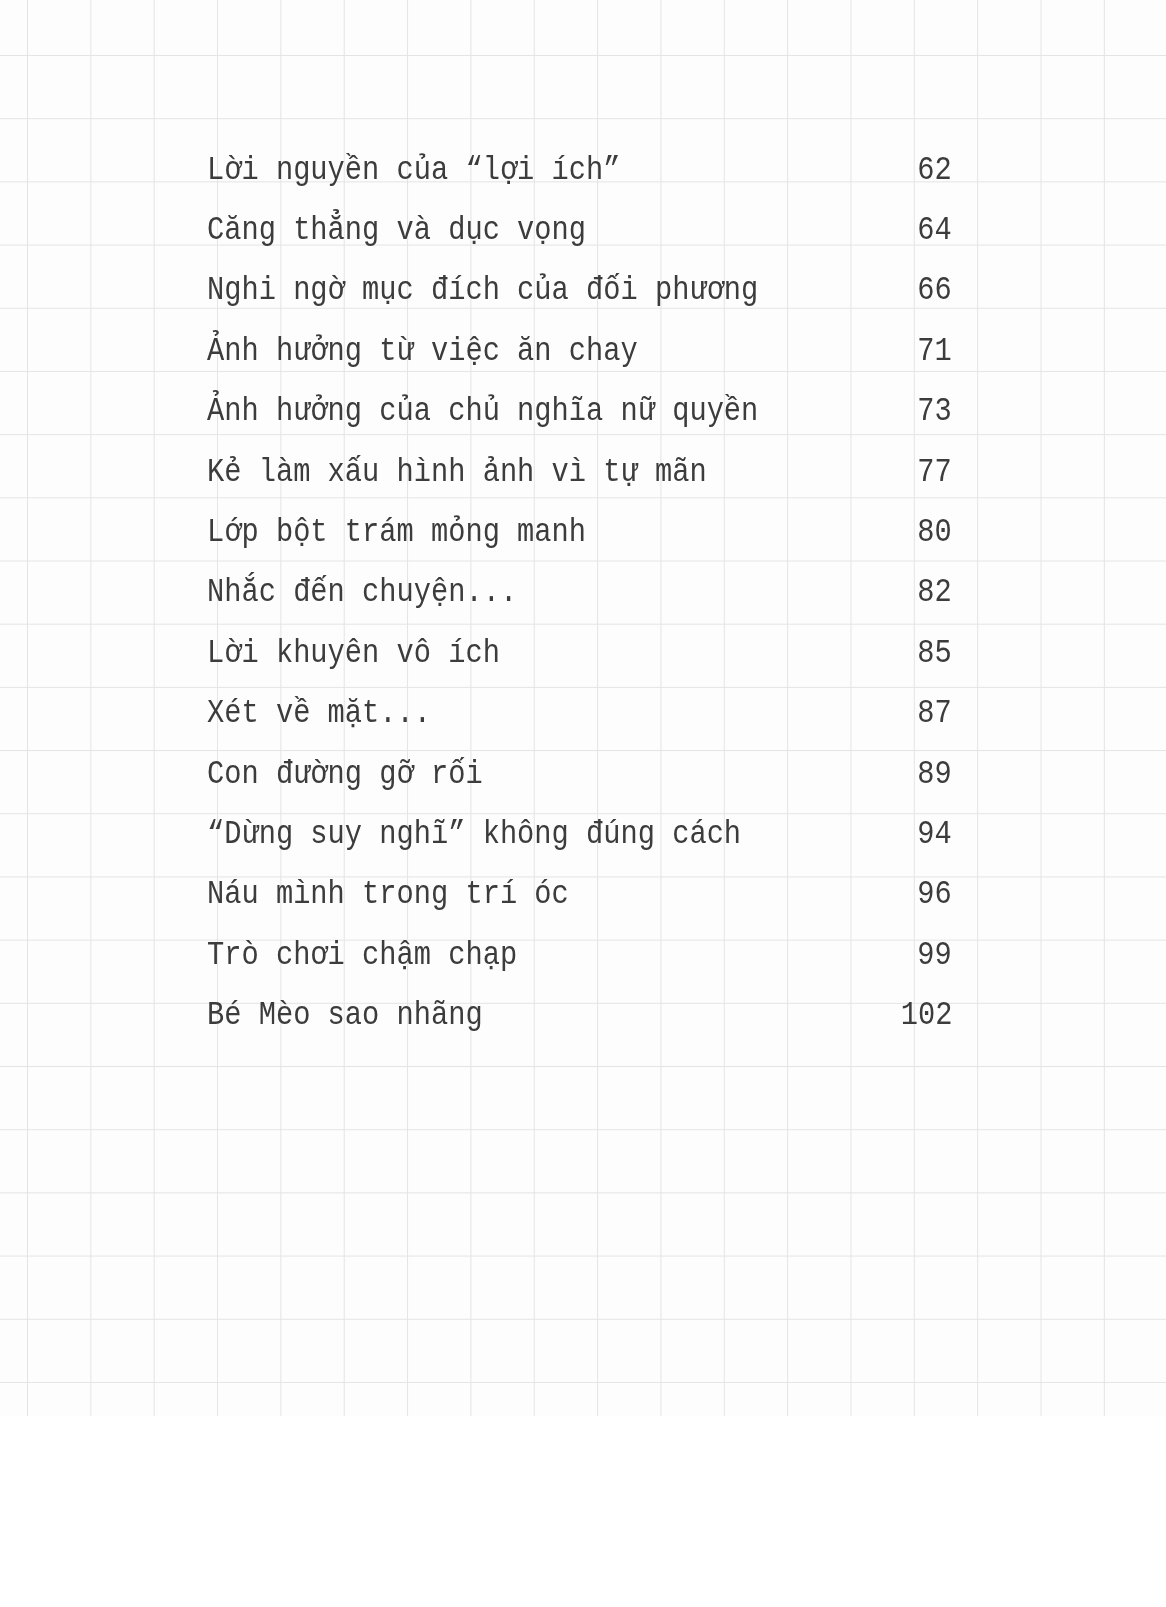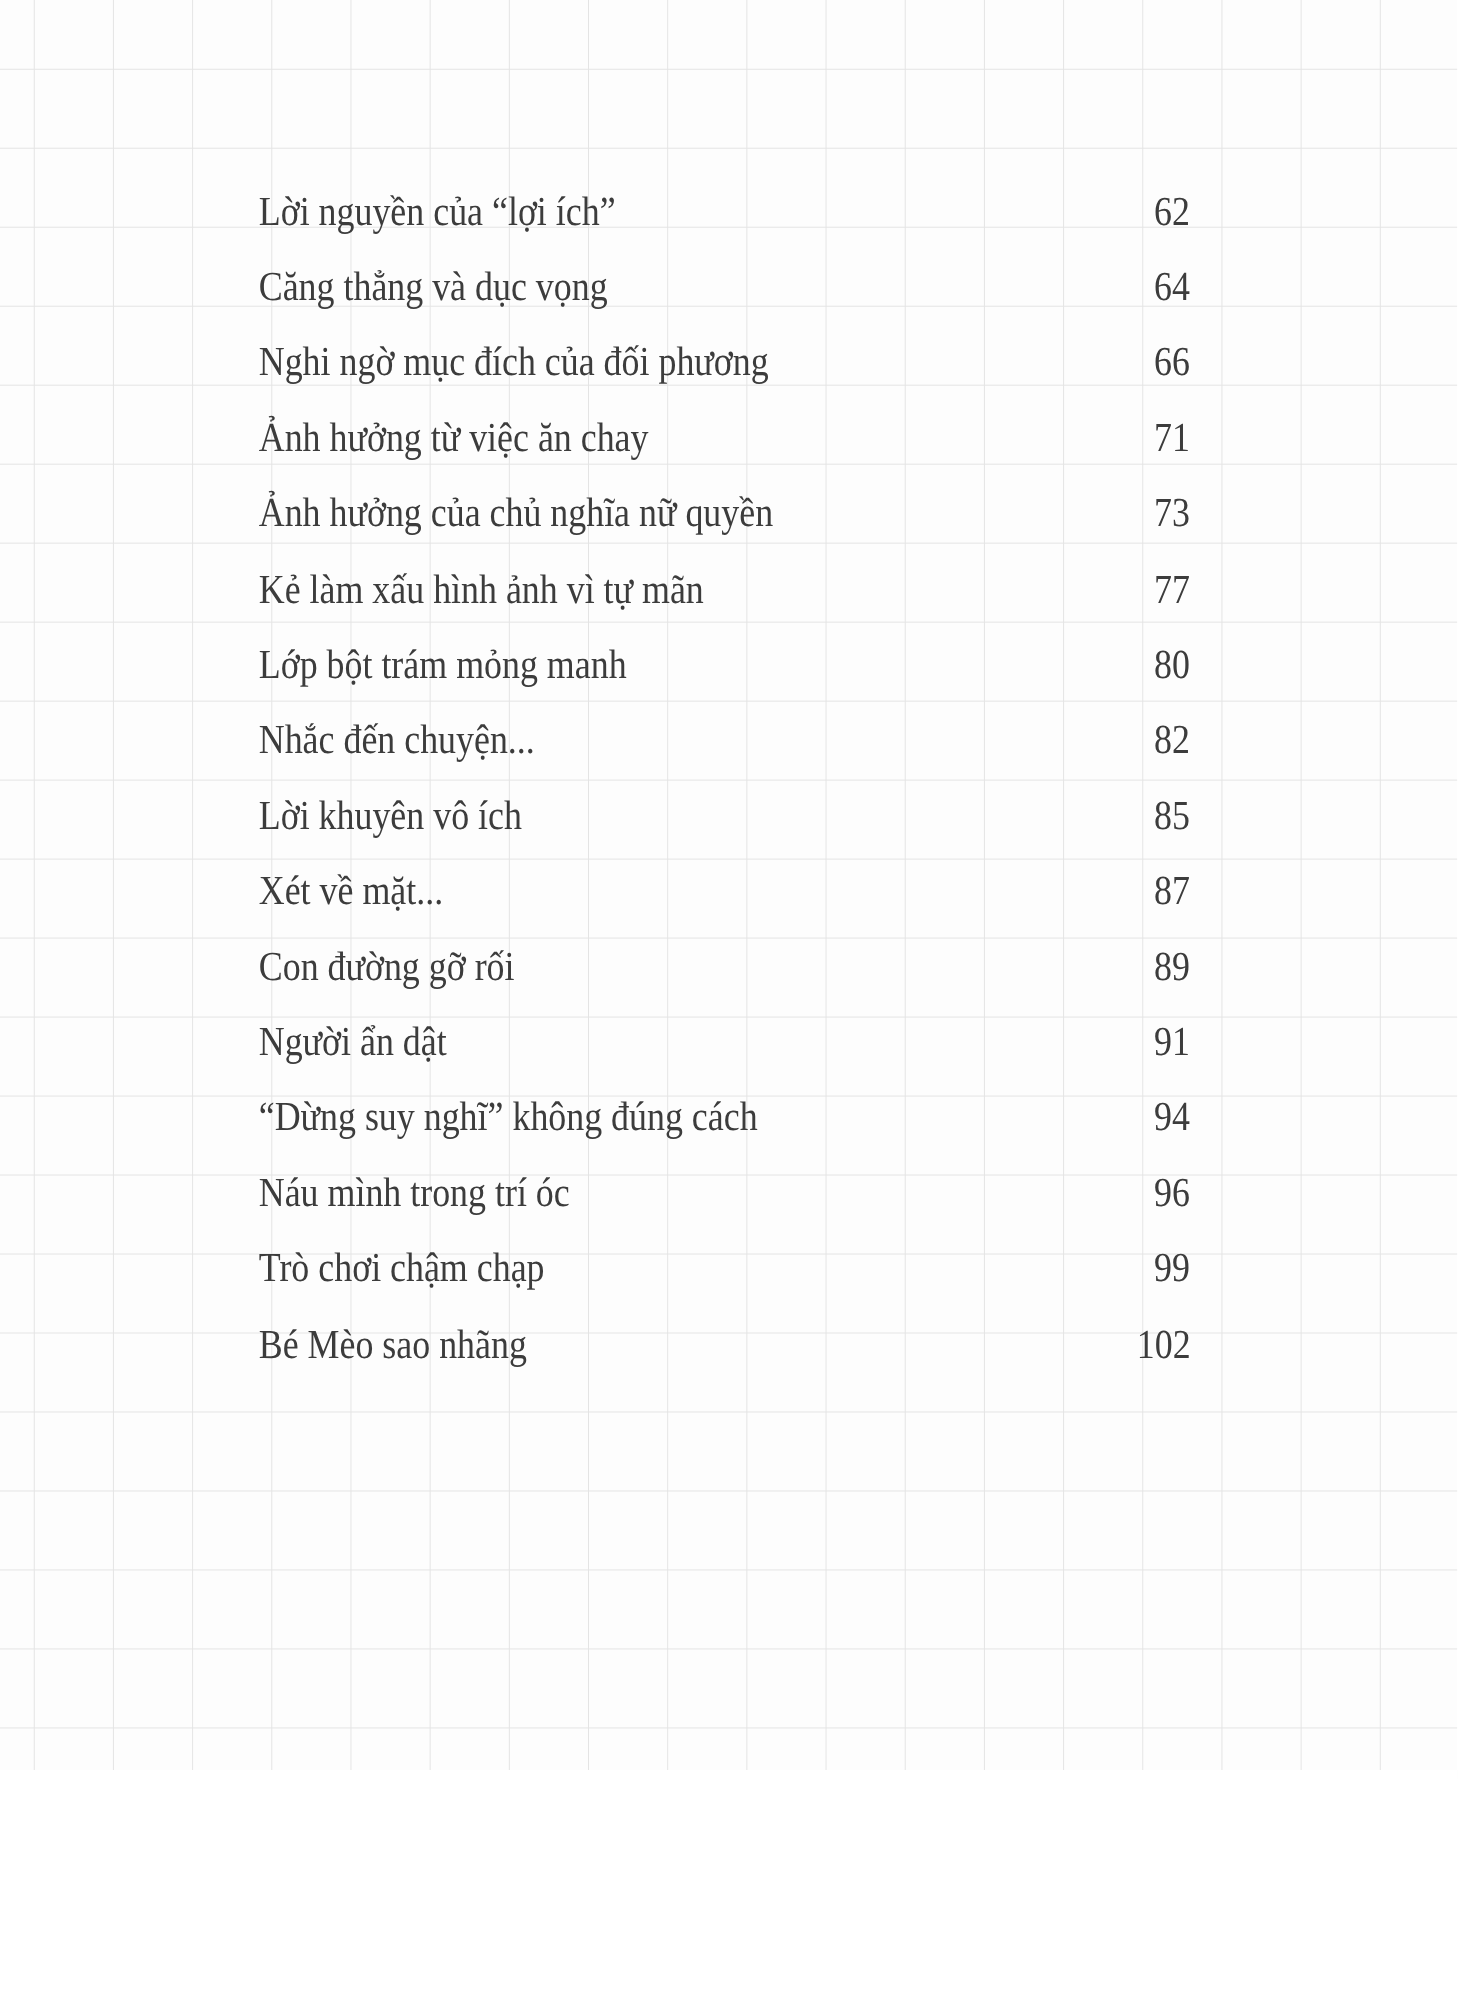--- a/index.html
+++ b/index.html
@@ -8,21 +8,21 @@
     --text: #3c3c3c;
   }
   * { margin: 0; padding: 0; box-sizing: border-box; }
   html, body { background: #ffffff; }
   .page {
     position: relative;
     width: 1166px;
     height: 1416px;
     background: var(--bg);
     overflow: hidden;
-    font-family: Liberation Serif, serif;
+    font-family: Liberation Mono, monospace;
   }
   .grid-overlay {
     position: absolute;
     inset: 0;
     background-image:
       linear-gradient(to right, var(--grid) 1px, transparent 1px),
       linear-gradient(to bottom, var(--grid) 1px, transparent 1px);
     background-size: 63.35px 63.2px;
     background-position: 27px 55px;
     pointer-events: none;
@@ -103,24 +103,20 @@
   </li>
       <li class="toc-row">
     <span class="toc-title">Xét về mặt...</span>
     <span class="toc-page">87</span>
   </li>
       <li class="toc-row">
     <span class="toc-title">Con đường gỡ rối</span>
     <span class="toc-page">89</span>
   </li>
       <li class="toc-row">
-    <span class="toc-title">Người ẩn dật</span>
-    <span class="toc-page">91</span>
-  </li>
-      <li class="toc-row">
     <span class="toc-title">“Dừng suy nghĩ” không đúng cách</span>
     <span class="toc-page">94</span>
   </li>
       <li class="toc-row">
     <span class="toc-title">Náu mình trong trí óc</span>
     <span class="toc-page">96</span>
   </li>
       <li class="toc-row">
     <span class="toc-title">Trò chơi chậm chạp</span>
     <span class="toc-page">99</span>

